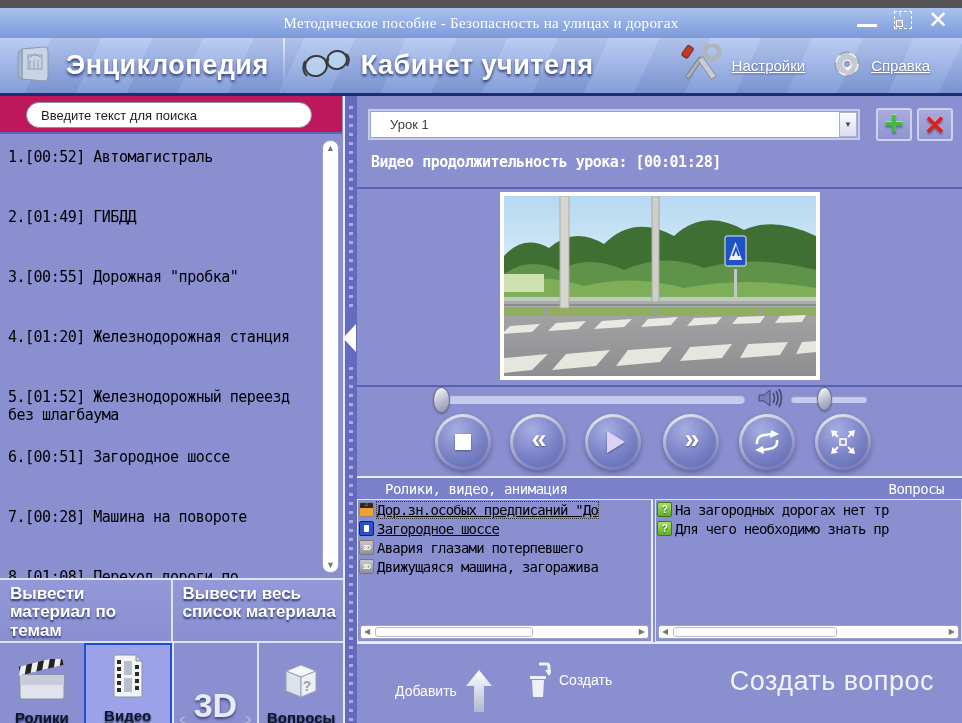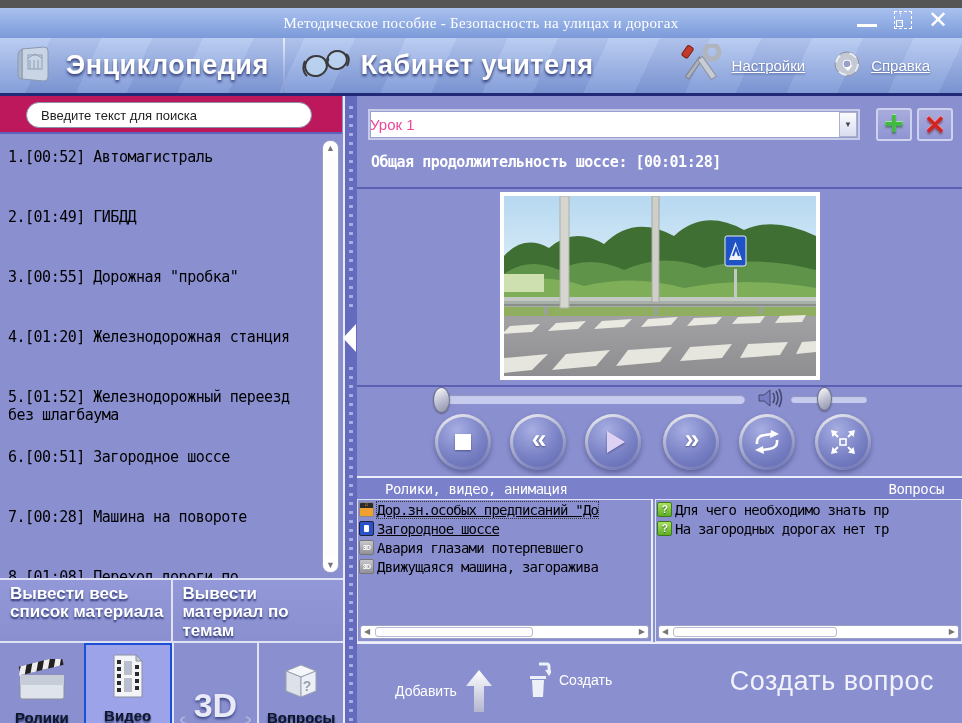--- a/index.html
+++ b/index.html
@@ -75,21 +75,21 @@
   .splitter { position:absolute; left:345px; top:88px; bottom:0; width:12px; background:#646abe; cursor:col-resize; }
   .splitter .dots { position:absolute; left:4px; width:4px; top:10px; bottom:10px;
     background:repeating-linear-gradient(#b9bde8 0 3px, transparent 3px 9px); opacity:.8; }
   .splitter .collapse { position:absolute; left:-2px; top:228px; width:0; height:0; cursor:pointer;
     border-top:14px solid transparent; border-bottom:14px solid transparent; border-right:13px solid #fff; }
   .splitter .mask { position:absolute; left:2px; top:214px; height:56px; width:8px; background:#646abe; }
   
   .right-panel { position:absolute; left:357px; top:88px; right:0; bottom:0; background:#8a8fd0; }
   .combo { position:absolute; left:11px; top:13px; width:492px; height:31px; background:#fff;
     border:2px solid #c6cbe9; box-shadow:0 0 0 1px #9aa0cc inset; display:flex; align-items:center; cursor:pointer; }
-  .combo .val { flex:1; font-size:15px; color:#ec4899; padding-left:0; }
+  .combo .val { flex:1; font-size:13px; color:#404040; padding-left:20px; }
   .combo .dd { width:18px; height:25px; margin-right:1px; background:linear-gradient(#fbfbfd,#d9ddf0);
     border:1px solid #aab0d0; display:flex; align-items:center; justify-content:center; font-size:8px; color:#445; }
   .sq-btn { position:absolute; top:12px; width:36px; height:33px; border:2px solid #ced2ee; border-radius:3px;
     background:linear-gradient(rgba(255,255,255,.25), rgba(255,255,255,.05)); cursor:pointer;
     display:flex; align-items:center; justify-content:center; }
   .btn-add-lesson { left:519px; }
   .btn-del-lesson { left:560px; }
   .plus-glyph { font-size:34px; font-weight:900; color:#43b843; line-height:1; margin-top:-4px;
     text-shadow:0 -1px 0 #9fe69f, 0 2px 2px rgba(0,70,0,.45); }
   .x-glyph { font-size:26px; font-weight:900; color:#d32222; line-height:1;
@@ -249,22 +249,22 @@
         <div class="topic-item">8.[01:08] Переход дороги по надземному пешеходному</div>
       </div>
 
     <div class="vscroll">
       <span class="up">▲</span>
       <span class="thumb"></span>
       <span class="dn">▼</span>
     </div>
 
     <div class="left-buttons">
+      <div class="big-btn">Вывести материал по темам</div>
       <div class="big-btn">Вывести весь список материала</div>
-      <div class="big-btn">Вывести материал по темам</div>
     </div>
 
     <div class="tabbar">
       <div class="tab">
         <span class="tab-icon">
           <svg width="52" height="42" viewBox="0 0 52 42">
             <g transform="rotate(-14 10 12)">
               <rect x="4" y="6" width="44" height="9" fill="#222"></rect>
               <path d="M6 6 l6 0 -4 9 -6 0 Z M18 6 l6 0 -4 9 -6 0 Z M30 6 l6 0 -4 9 -6 0 Z M42 6 l6 0 -4 9 -6 0 Z" fill="#eee"></path>
             </g>
@@ -326,21 +326,21 @@
       <span class="val">Урок 1</span>
       <span class="dd">▼</span>
     </div>
     <div class="sq-btn btn-add-lesson">
         <span class="plus-glyph">+</span>
       </div>
     <div class="sq-btn btn-del-lesson">
         <span class="x-glyph">✕</span>
       </div>
 
-    <div class="duration">Общая продолжительность шоссе: [00:01:28]</div>
+    <div class="duration">Видео продолжительность урока: [00:01:28]</div>
     <div class="hdiv1"></div>
 
     <div class="video-frame">
       <svg width="312" height="180" viewBox="0 0 312 180">
         <defs>
           <linearGradient id="sky" x1="0" y1="0" x2="0" y2="1">
             <stop offset="0" stop-color="#b6d8f0"></stop>
               <stop offset="1" stop-color="#d9ecf8"></stop>
           </linearGradient>
           <linearGradient id="road" x1="0" y1="0" x2="0" y2="1">
@@ -479,26 +479,26 @@
         <span class="thumb"></span>
         <span class="rt">▶</span>
       </div>
     </div>
 
     <div class="listbox question-list">
       <div>
 
           <div class="lrow">
             <span class="li icn-question"></span>
-            <span class="ltext">Для чего необходимо знать пр</span>
+            <span class="ltext">На загородных дорогах нет тр</span>
           </div>
 
           <div class="lrow">
             <span class="li icn-question"></span>
-            <span class="ltext">На загородных дорогах нет тр</span>
+            <span class="ltext">Для чего необходимо знать пр</span>
           </div>
         </div>
       <div class="hscroll">
         <span class="lt">◀</span>
         <span class="thumb"></span>
         <span class="rt">▶</span>
       </div>
     </div>
 
     <div class="hdiv3"></div>

